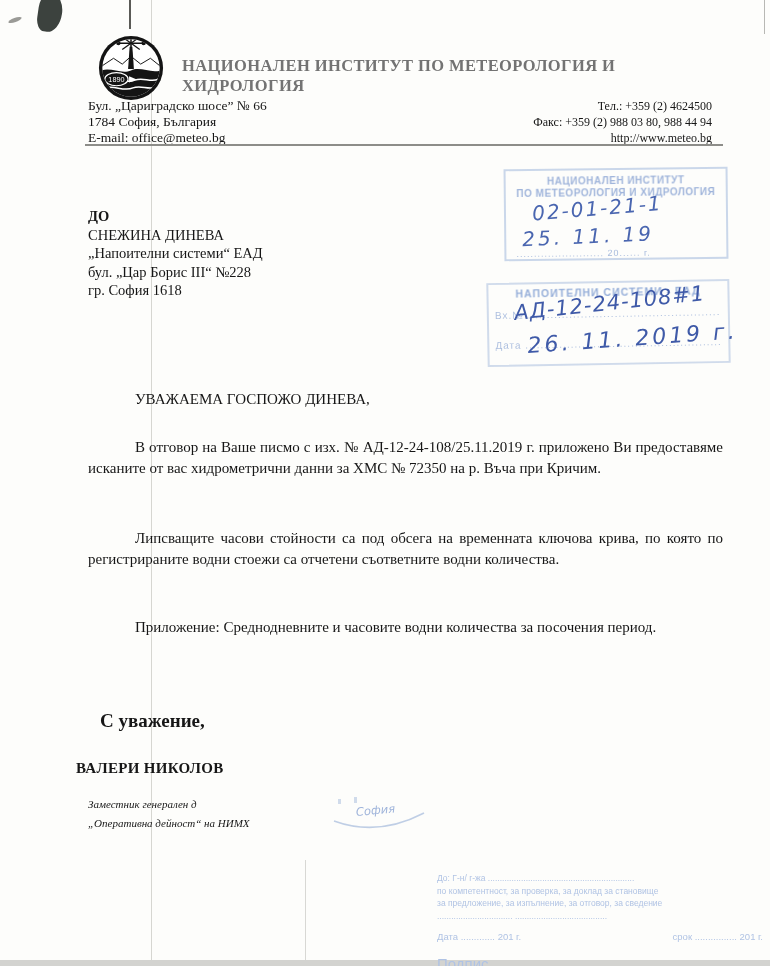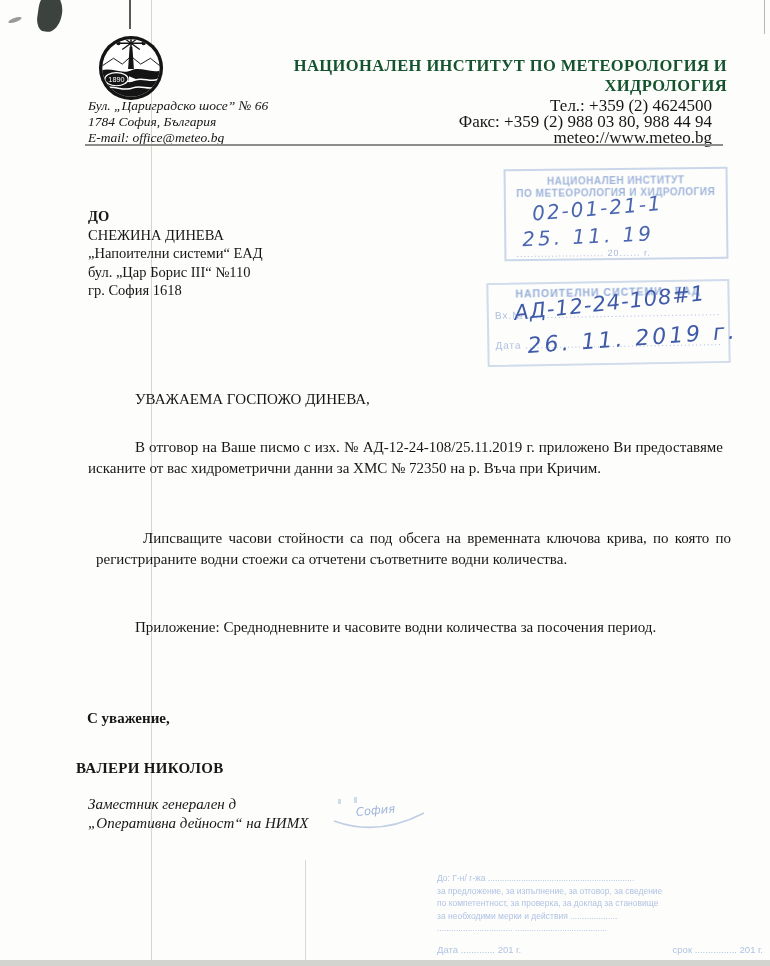--- a/index.html
+++ b/index.html
@@ -16,23 +16,23 @@
     background:#9a9a96; border-radius:50%; transform:rotate(-20deg); }
   .artifact-tick { position:absolute; left:129px; top:0; width:2px; height:29px; background:#5a5a56; }
   .fold-line { position:absolute; left:151px; top:0; width:1px; height:966px; background:rgba(175,175,168,0.5); }
   .fold-line2 { position:absolute; left:305px; top:860px; width:1px; height:106px; background:rgba(185,185,180,0.55); }
   .edge-right { position:absolute; right:5px; top:0; width:1px; height:34px; background:#b8b8b4; }
   .bottom-strip { position:absolute; left:0; bottom:0; width:770px; height:6px; background:#d3d3d0; }
 
   
   .logo { position:absolute; left:94px; top:34px; width:74px; height:68px; }
   .institute-title { position:absolute; left:182px; top:56px; width:545px;
-    text-align:right; font-weight:bold; font-size:16.5px; letter-spacing:0.4px; color:#14532d; }
-  .addr-left { position:absolute; left:88px; top:98px; font-size:13.5px; line-height:16px;font-style:italic; }
-  .addr-right { position:absolute; right:58px; top:98px; font-size:17px; line-height:16px; text-align:right; }
+    text-align:left; font-weight:bold; font-size:16.5px; letter-spacing:0.4px; color:#737373; }
+  .addr-left { position:absolute; left:88px; top:98px; font-size:13.5px; line-height:16px; }
+  .addr-right { position:absolute; right:58px; top:98px; font-size:12px; line-height:16px; text-align:right; }
   .header-rule { position:absolute; left:85px; top:144px; width:638px; height:2px; background:#8d8d89; }
 
   
   .recipient { position:absolute; left:88px; top:207px; font-size:14.5px; line-height:18.5px; }
   .recipient .b { font-weight:bold; }
 
   
   .stamp { font-family:"Liberation Sans", sans-serif; }
   .stamp1 { position:absolute; left:504px; top:168px; width:224px; height:92px;
     border:2px solid rgba(140,168,212,0.45); transform:rotate(-0.6deg); }
@@ -56,26 +56,26 @@
   .stamp2-num { position:absolute; left:25px; top:-7px; font-size:21px; letter-spacing:1px;
     transform:rotate(-5deg); white-space:nowrap; color:#3f5aa8; }
   .stamp2-date { position:absolute; left:38px; top:-2px; font-size:22px; letter-spacing:3px;
     transform:rotate(-3deg); white-space:nowrap; color:#3f5aa8; }
 
   
   .salutation { position:absolute; left:135px; top:391px; font-weight:normal; font-size:15px; }
   .para { position:absolute; left:88px; width:635px; font-size:15px; line-height:20.5px;
     text-align:justify; text-indent:47px; }
   .para1 { top:437px; }
-  .para2 { top:528px;margin-left:8px; }
+  .para2 { top:528px; }
   .para3 { top:617px; text-align:left; }
 
-  .closing  { position:absolute; left:87px; top:710px; font-weight:bold; font-size:15px; }
+  .closing  { position:absolute; left:100px; top:710px; font-weight:bold; font-size:19px; }
   .sender   { position:absolute; left:76px; top:760px; font-weight:bold; font-size:15px; letter-spacing:0.3px; }
-  .sender-title { position:absolute; left:88px; top:795px; font-style:italic; font-size:15px; line-height:19px; }
+  .sender-title { position:absolute; left:88px; top:795px; font-style:italic; font-size:11px; line-height:19px; }
 
   .sofia-stamp { position:absolute; left:328px; top:797px; width:100px; height:40px; }
 
   
   .resolution { position:absolute; left:437px; top:872px; width:326px;
     font-family:"Liberation Sans", sans-serif; font-size:8.5px; line-height:12.5px;
     color:#b0c3e4; filter:blur(0.3px); }
   .resolution .row { display:flex; justify-content:space-between; margin-top:9px; font-size:9.5px; }
   .resolution .sig { margin-top:14px; font-size:15px; }
 </style>
@@ -123,30 +123,30 @@
 
   <div class="addr-left">
     <div>Бул. „Цариградско шосе” № 66</div>
     <div>1784 София, България</div>
     <div>E-mail: office@meteo.bg</div>
   </div>
 
   <div class="addr-right">
     <div>Тел.: +359 (2) 4624500</div>
     <div>Факс: +359 (2) 988 03 80, 988 44 94</div>
-    <div>meteo://www.meteo.bg</div>
+    <div>http://www.meteo.bg</div>
   </div>
 
   <div class="header-rule"></div>
 
   <div class="recipient">
     <div class="b">ДО</div>
     <div>СНЕЖИНА ДИНЕВА</div>
     <div>„Напоителни системи“ ЕАД</div>
-    <div>бул. „Цар Борис III“ №110</div>
+    <div>бул. „Цар Борис III“ №228</div>
     <div>гр. София 1618</div>
   </div>
 
   <div class="stamp stamp1">
     <div class="faded">НАЦИОНАЛЕН ИНСТИТУТ</div>
     <div class="faded" style="margin-top:0">ПО МЕТЕОРОЛОГИЯ И ХИДРОЛОГИЯ</div>
     <div class="hw stamp1-num">02-01-21-1</div>
     <div class="hw stamp1-date">25. 11.   19</div>
     <div class="stamp1-dotline">......................... 20...... г.</div>
   </div>
@@ -179,23 +179,22 @@
     <svg viewBox="0 0 100 40" width="100" height="40">
       <path d="M6,24 Q50,40 96,16" fill="none" stroke="rgba(140,168,212,0.55)" stroke-width="1.6"></path>
       <text x="28" y="17" font-size="11.5" font-family="DejaVu Sans, sans-serif" font-style="italic" fill="rgba(120,150,205,0.7)" transform="rotate(-5 50 15)">София</text>
       <rect x="10" y="2" width="3" height="5" fill="rgba(140,168,212,0.4)"></rect>
       <rect x="26" y="0" width="3" height="6" fill="rgba(140,168,212,0.4)"></rect>
     </svg>
   </div>
 
   <div class="resolution">
     <div>До: Г-н/ г-жа ..............................................................</div>
+    <div>по компетентност, за проверка, за доклад за становище</div>
     <div>за предложение, за изпълнение, за отговор, за сведение</div>
-    <div>по компетентност, за проверка, за доклад за становище</div>
-    <div>за необходими мерки и действия          ....................</div>
     <div>................................          .......................................</div>
     <div class="row">
       <span>Дата ............. 201  г.</span>
       <span>срок ................ 201  г.</span>
     </div>
     <div class="sig">Подпис</div>
   </div>
 
 </div>
 

